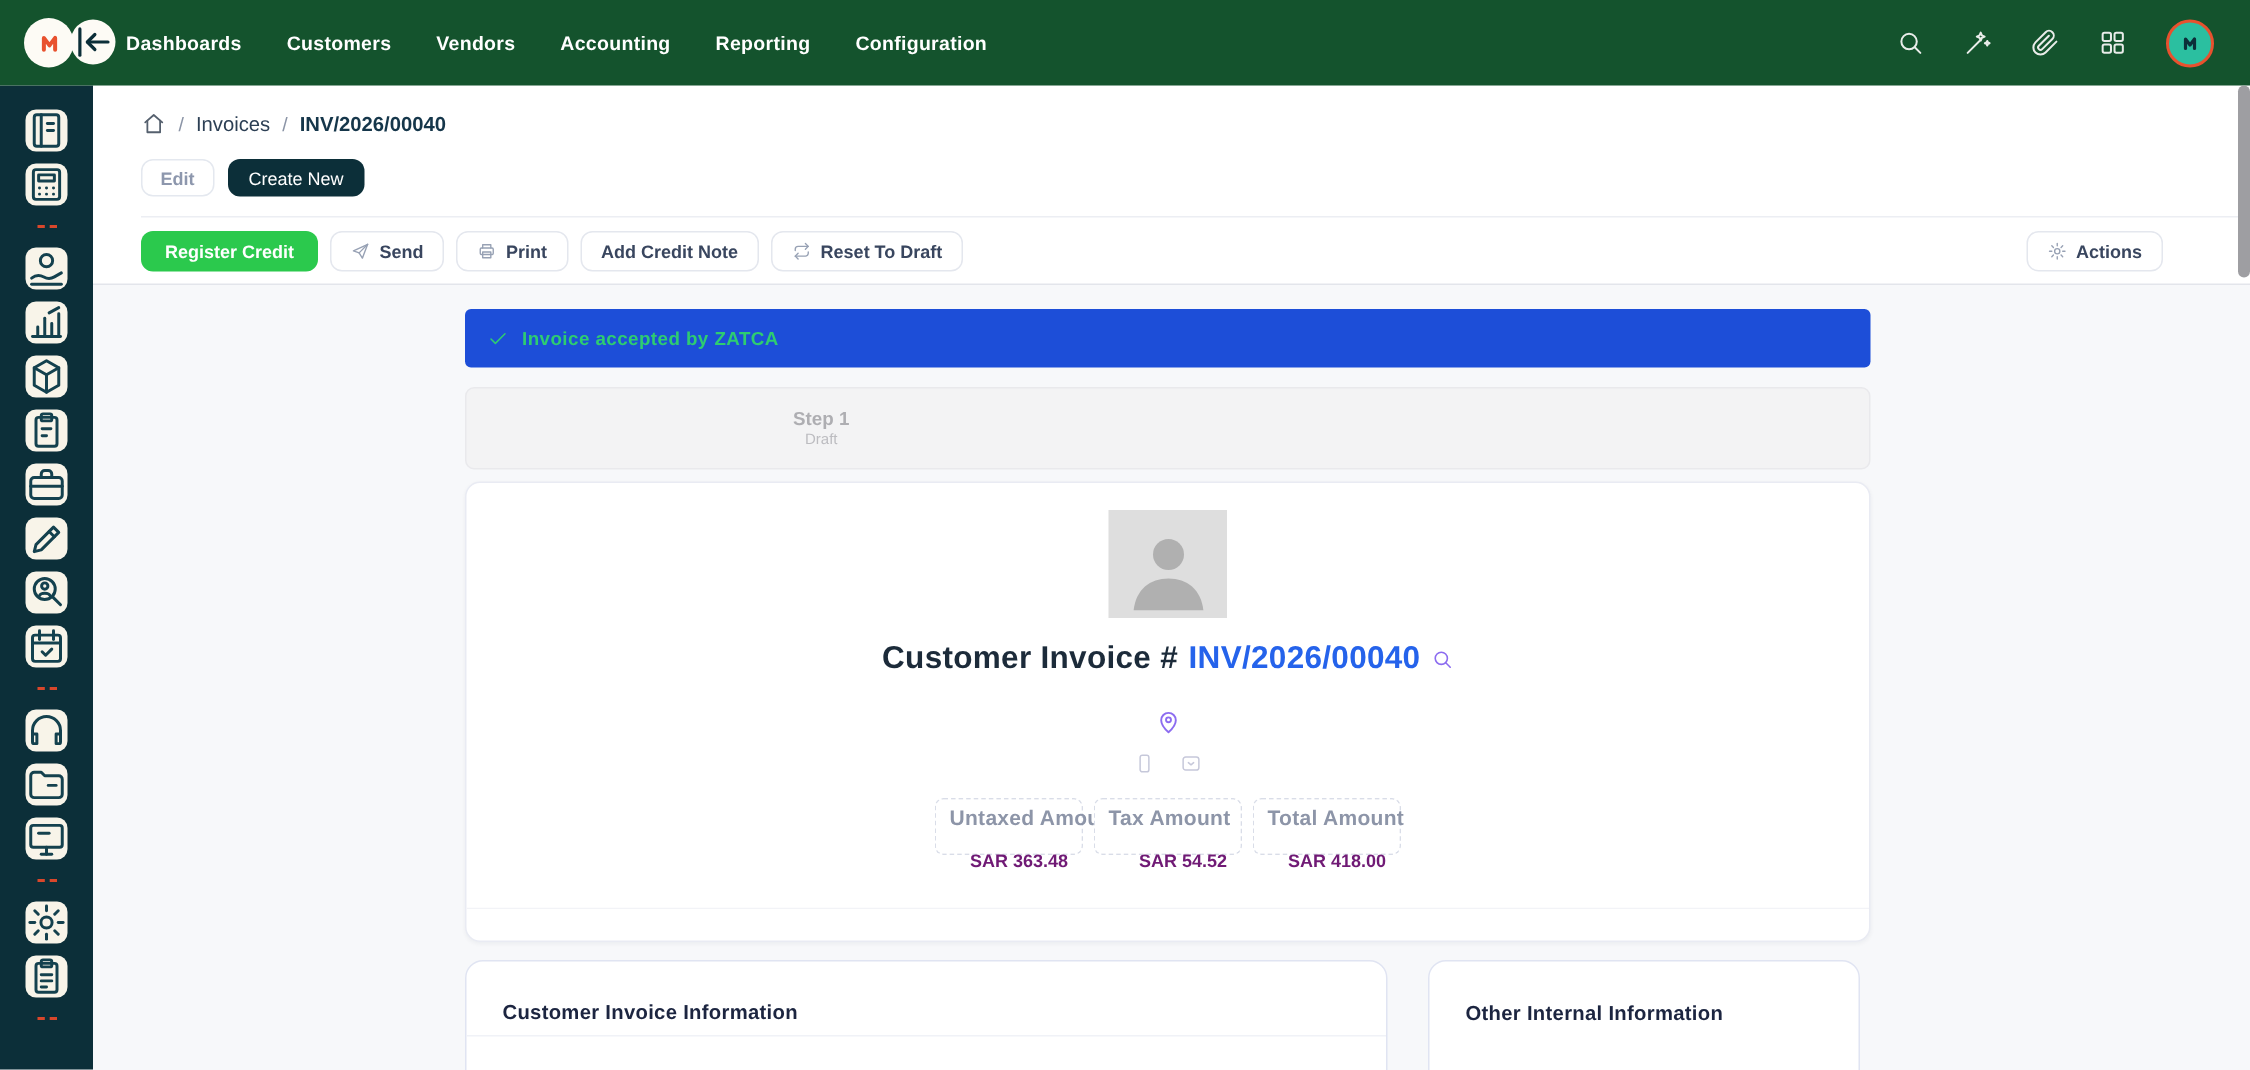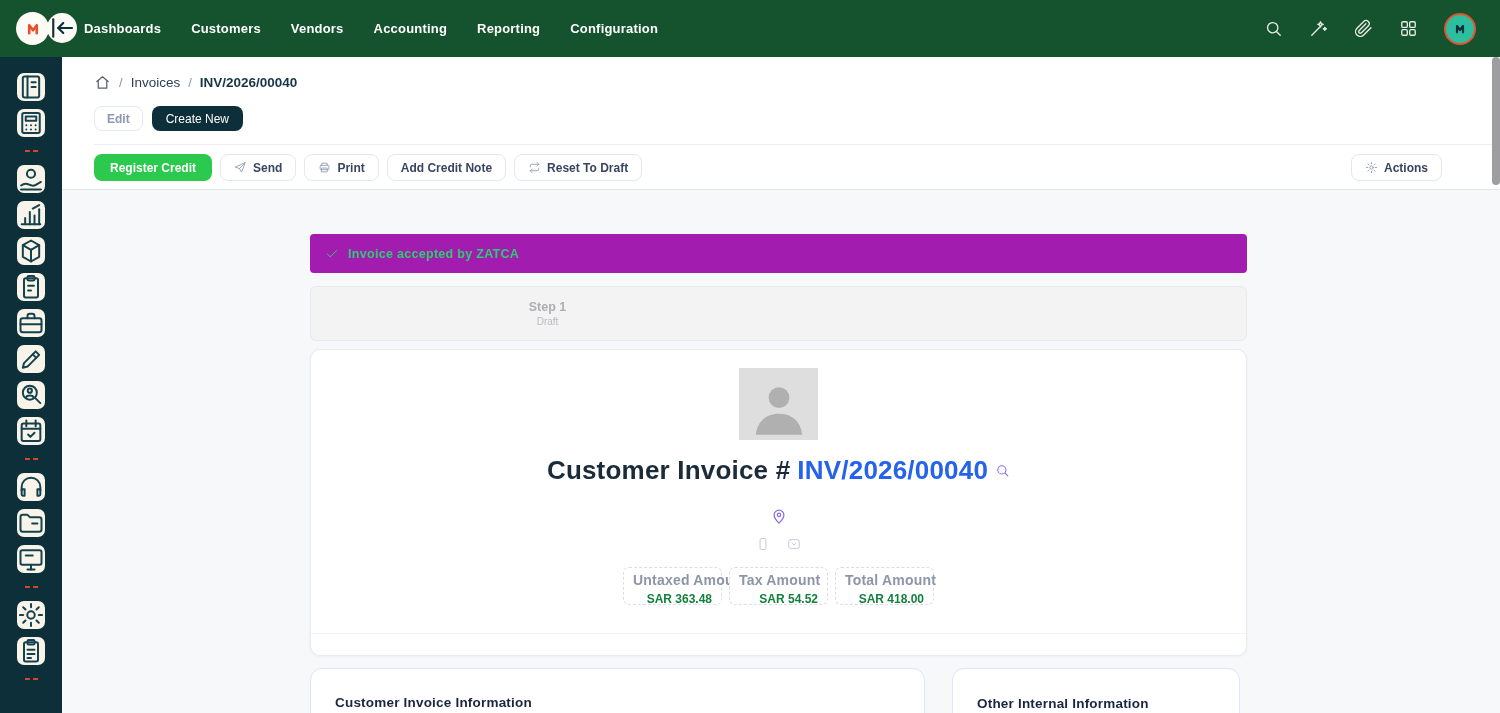--- a/index.html
+++ b/index.html
@@ -56,21 +56,21 @@
     color:#fff; font-size:12px; font-weight:700; cursor:pointer; font-family:inherit; }
   .btn-soft { height:27px; padding:0 13px; background:#fff; border:1px solid #e4e7ee; border-radius:8px;
     color:#39465f; font-size:12px; font-weight:700; cursor:pointer; font-family:inherit;
     display:flex; align-items:center; gap:6px; }
   .btn-soft .bicon { width:13px; height:13px; color:#97a1b4; display:inline-flex; }
   .btn-soft .bicon svg { width:100%; height:100%; }
   .btn-actions { position:absolute; right:26px; top:0; }
 
   
   .content { position:absolute; left:248px; top:133px; width:937px; }
-  .alert-success { margin-top:44px; height:39px; background:#a21caf; border-radius:4px;
+  .alert-success { margin-top:16px; height:39px; background:#1d4ed8; border-radius:4px;
     display:flex; align-items:center; padding:0 15px; gap:9px; }
   .alert-success .aicon { width:14px; height:14px; color:#2ecc71; }
   .alert-success .aicon svg { width:100%; height:100%; }
   .alert-text { color:#2ecc71; font-size:12.5px; font-weight:700; letter-spacing:.3px; }
 
   .steps { position:relative; margin-top:13px; height:55px; border-radius:6px; overflow:hidden;
     background:#f3f3f4; border:1px solid #e9e9ec; }
   .step { position:absolute; top:0; height:100%; display:flex; flex-direction:column;
     align-items:center; justify-content:center; gap:2px; cursor:pointer; }
   .step-1 { left:0; width:473px; }
@@ -80,35 +80,35 @@
   .step-sub { font-size:10px; }
   .step-1 .step-label { color:#aeaeb2; } .step-1 .step-sub { color:#bcbcc0; }
   .step-2 .step-label { color:#ffffff; } .step-2 .step-sub { color:#cbcbce; }
 
   .invoice-card { margin-top:8px; height:307px; background:#fff; border:1px solid #e9ebf3;
     border-radius:10px; box-shadow:0 1px 3px rgba(20,30,60,.05); position:relative;
     display:flex; flex-direction:column; align-items:center; }
   .avatar-box { margin-top:18px; width:79px; height:72px; background:#dedede;
     display:flex; align-items:flex-end; justify-content:center; overflow:hidden; }
   .avatar-box svg { width:62px; height:62px; }
-  .inv-title { margin-top:15px; font-size:26px; font-weight:800; color:#1c2b3a;
+  .inv-title { margin-top:15px; font-size:21px; font-weight:800; color:#1c2b3a;
     display:flex; align-items:center; gap:7px; letter-spacing:.2px; }
   .inv-number { color:#2563eb; font-weight:800; cursor:pointer; }
   .inv-search { width:15px; height:15px; color:#8c6cf0; cursor:pointer; }
   .inv-search svg { width:100%; height:100%; }
   .pin-icon { margin-top:21px; width:18px; height:18px; color:#8c6cf0; cursor:pointer; }
   .pin-icon svg { width:100%; height:100%; }
   .contact-row { margin-top:12px; display:flex; gap:17px; }
   .contact-ic { width:14px; height:14px; color:#c6c8da; cursor:pointer; }
   .contact-ic svg { width:100%; height:100%; }
   .amounts-row { margin-top:16px; display:flex; gap:7px; }
   .amount-box { width:99px; height:38px; border:1.5px dashed #d9dde8; border-radius:6px;
     padding:4px 9px 0 9px; text-align:right; background:#fff; }
   .amount-label { font-size:14px; font-weight:700; color:#8d95a8; letter-spacing:.2px; white-space:nowrap; }
-  .amount-value { font-size:12px; font-weight:800; color:#15803d; margin-top:4px; }
+  .amount-value { font-size:12px; font-weight:800; color:#701a75; margin-top:14px; }
   .card-footer { position:absolute; left:0; right:0; bottom:0; height:22px;
     border-top:1px solid #f2f3f7; border-radius:0 0 10px 10px; }
 
   .sections-row { margin-top:12px; display:flex; gap:27px; }
   .section-card { background:#fff; border:1px solid #e0e4f2; border-radius:12px; height:90px; }
   .section-left { width:615px; }
   .section-right { width:288px; }
   .section-head { height:50px; display:flex; align-items:flex-end; padding:0 0 8px 24px; }
   .section-left .section-head { border-bottom:1px solid #f0f2f7; }
   .section-title { font-size:13.5px; font-weight:800; color:#1c2540; letter-spacing:.2px; }

